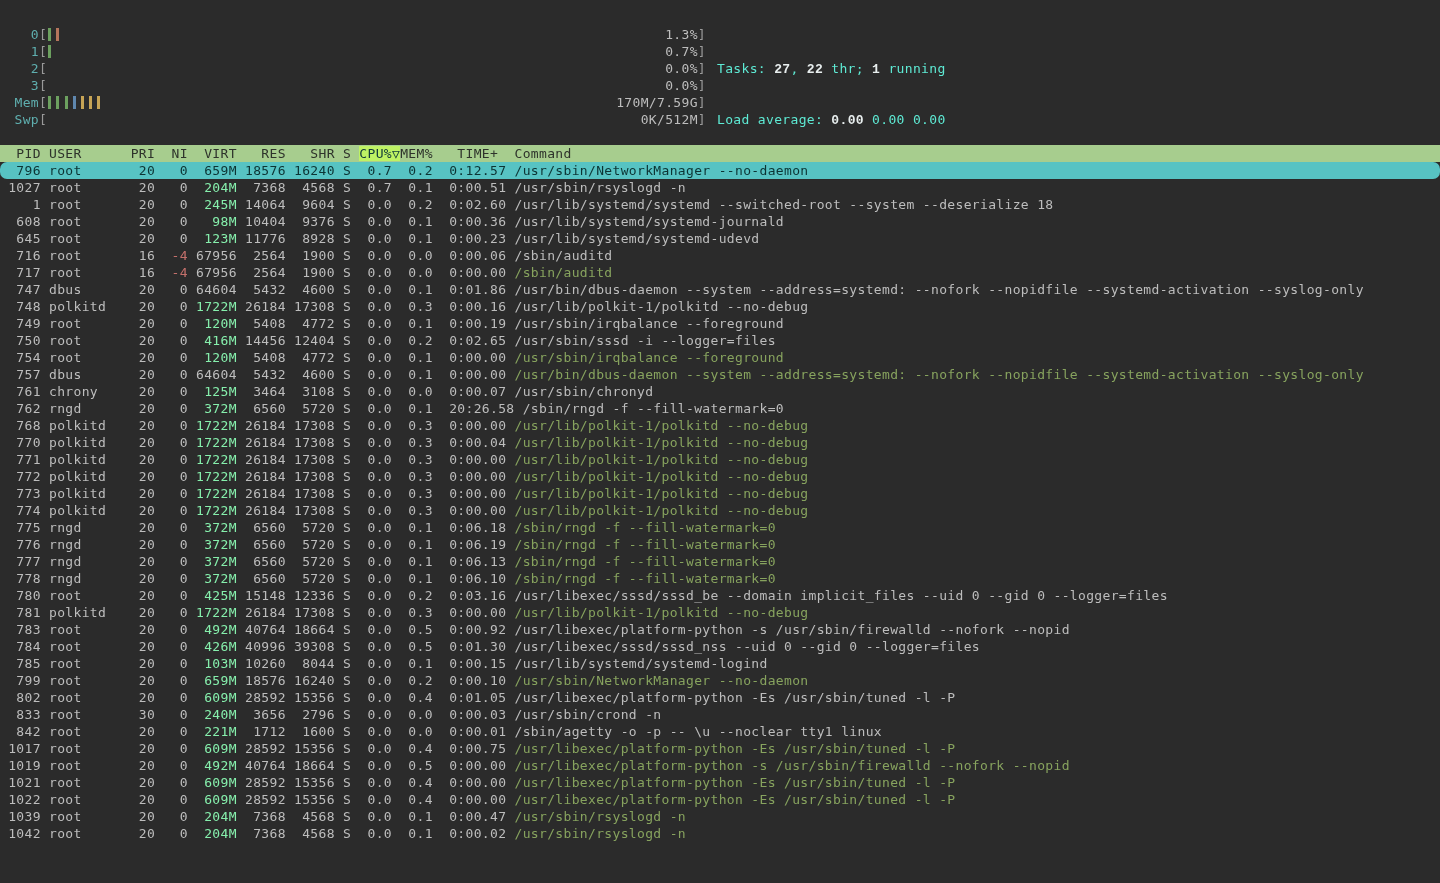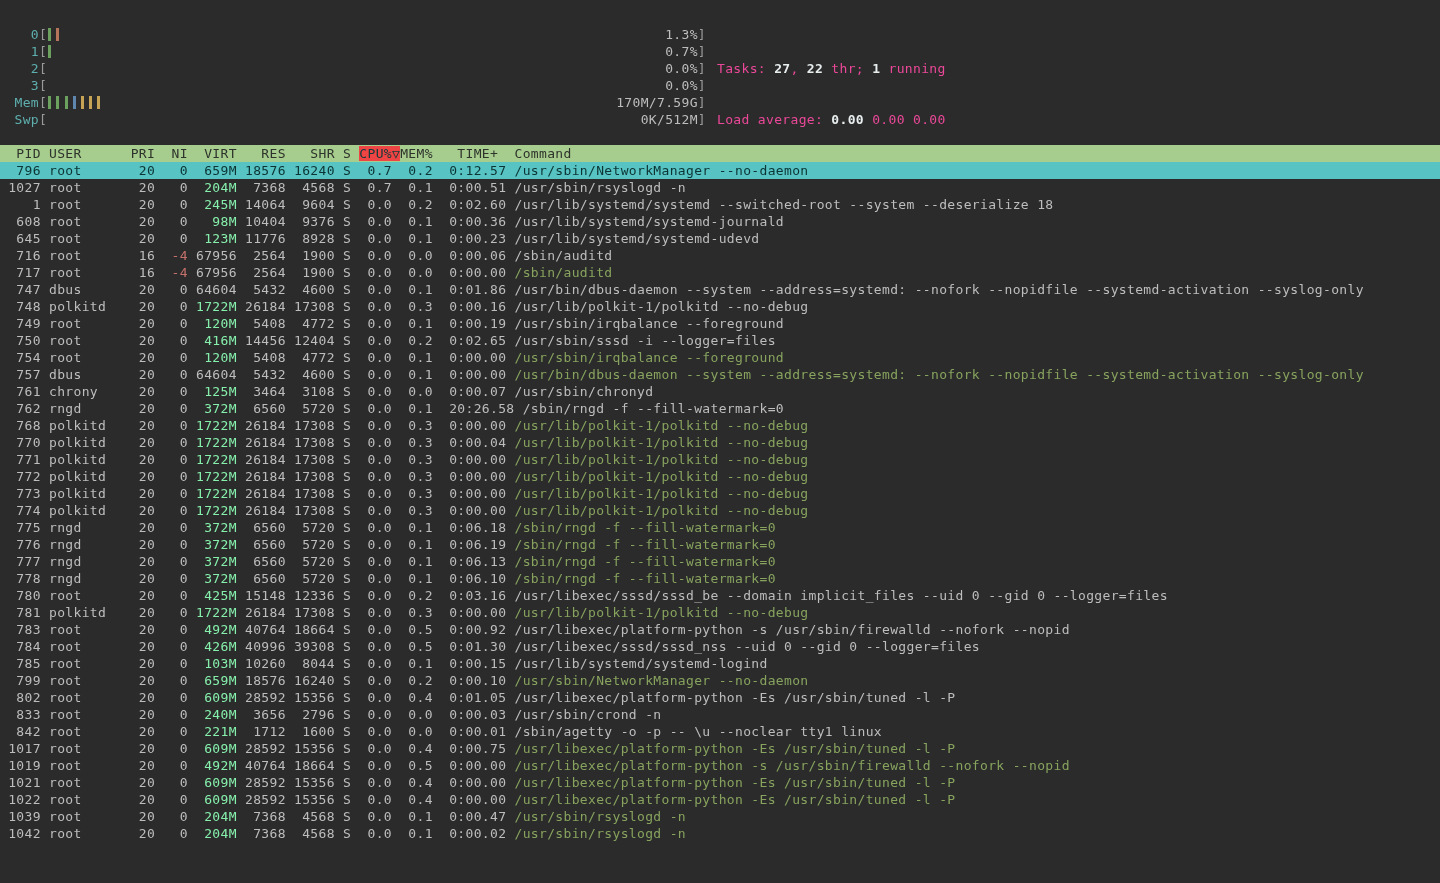--- a/index.html
+++ b/index.html
@@ -13,28 +13,28 @@
   
   #meters{position:absolute;left:14px;top:26px;width:692px;}
   .meter{display:flex;height:17px;}
   .meter .mlabel{width:25px;text-align:right;color:#5fafaf;white-space:pre;}
   .meter .bracket{color:#9a9a9a;}
   .meter .barzone{flex:1;position:relative;height:17px;}
   .meter .tick{position:absolute;top:2px;width:3px;height:13px;}
   .meter .mvalue{position:absolute;right:0;top:0;color:#bdbdbd;white-space:pre;}
   #summary{position:absolute;left:717px;top:26px;white-space:pre;}
   #summary .line{height:17px;}
-  .c-label{color:#ec4899;}
-  .c-bold{color:#e8eeee;font-weight:bold;}
+  .c-label{color:#5eead4;}
+  .c-bold{color:#e8eeee;font-weight:bold;font-family:Liberation Mono, monospace;}
   
   #table-header{position:absolute;left:0;top:145px;width:1440px;height:17px;
     background:#a7cd8e;color:#2e332b;white-space:pre;}
-  #table-header .sortcol{background:#ef4444;color:#113a3a;margin-top:26px;}
+  #table-header .sortcol{background:#bef264;color:#113a3a;margin-top:26px;}
   #rows{position:absolute;left:0;top:162px;width:1440px;}
-  .prow{height:17px;white-space:pre;width:1440px;}
+  .prow{height:17px;white-space:pre;width:1440px;border-radius:7px;}
   .prow.sel{background:#57c3c3;}
   .prow.sel span{color:#0c3434 !important;}
   .s-fg{color:#bdbdbd;}
   .s-teal{color:#86efac;}
   .s-red{color:#c4706b;}
   .s-green{color:#87a35e;}
   
   #fnbar{position:absolute;left:0;top:900px;width:1440px;height:18px;display:flex;background:#0f172a;}
   .fnkey{white-space:pre;color:#bdbdbd;height:17px;}
   .fnlabel{white-space:pre;background:#57c3c3;color:#1e2424;height:17px;display:inline-block;text-align:center;}
@@ -140,21 +140,21 @@
     <div class="prow"><span class="s-fg">  776 rngd       20 </span><span class="s-fg">  0</span><span class="s-fg"> </span><span class="s-teal"> 372M</span><span class="s-fg">  6560  5720 S  0.0  0.1  0:06.19 </span><span class="s-green">/sbin/rngd -f --fill-watermark=0</span></div>
     <div class="prow"><span class="s-fg">  777 rngd       20 </span><span class="s-fg">  0</span><span class="s-fg"> </span><span class="s-teal"> 372M</span><span class="s-fg">  6560  5720 S  0.0  0.1  0:06.13 </span><span class="s-green">/sbin/rngd -f --fill-watermark=0</span></div>
     <div class="prow"><span class="s-fg">  778 rngd       20 </span><span class="s-fg">  0</span><span class="s-fg"> </span><span class="s-teal"> 372M</span><span class="s-fg">  6560  5720 S  0.0  0.1  0:06.10 </span><span class="s-green">/sbin/rngd -f --fill-watermark=0</span></div>
     <div class="prow"><span class="s-fg">  780 root       20 </span><span class="s-fg">  0</span><span class="s-fg"> </span><span class="s-teal"> 425M</span><span class="s-fg"> 15148 12336 S  0.0  0.2  0:03.16 </span><span class="s-fg">/usr/libexec/sssd/sssd_be --domain implicit_files --uid 0 --gid 0 --logger=files</span></div>
     <div class="prow"><span class="s-fg">  781 polkitd    20 </span><span class="s-fg">  0</span><span class="s-fg"> </span><span class="s-teal">1722M</span><span class="s-fg"> 26184 17308 S  0.0  0.3  0:00.00 </span><span class="s-green">/usr/lib/polkit-1/polkitd --no-debug</span></div>
     <div class="prow"><span class="s-fg">  783 root       20 </span><span class="s-fg">  0</span><span class="s-fg"> </span><span class="s-teal"> 492M</span><span class="s-fg"> 40764 18664 S  0.0  0.5  0:00.92 </span><span class="s-fg">/usr/libexec/platform-python -s /usr/sbin/firewalld --nofork --nopid</span></div>
     <div class="prow"><span class="s-fg">  784 root       20 </span><span class="s-fg">  0</span><span class="s-fg"> </span><span class="s-teal"> 426M</span><span class="s-fg"> 40996 39308 S  0.0  0.5  0:01.30 </span><span class="s-fg">/usr/libexec/sssd/sssd_nss --uid 0 --gid 0 --logger=files</span></div>
     <div class="prow"><span class="s-fg">  785 root       20 </span><span class="s-fg">  0</span><span class="s-fg"> </span><span class="s-teal"> 103M</span><span class="s-fg"> 10260  8044 S  0.0  0.1  0:00.15 </span><span class="s-fg">/usr/lib/systemd/systemd-logind</span></div>
     <div class="prow"><span class="s-fg">  799 root       20 </span><span class="s-fg">  0</span><span class="s-fg"> </span><span class="s-teal"> 659M</span><span class="s-fg"> 18576 16240 S  0.0  0.2  0:00.10 </span><span class="s-green">/usr/sbin/NetworkManager --no-daemon</span></div>
     <div class="prow"><span class="s-fg">  802 root       20 </span><span class="s-fg">  0</span><span class="s-fg"> </span><span class="s-teal"> 609M</span><span class="s-fg"> 28592 15356 S  0.0  0.4  0:01.05 </span><span class="s-fg">/usr/libexec/platform-python -Es /usr/sbin/tuned -l -P</span></div>
-    <div class="prow"><span class="s-fg">  833 root       20 </span><span class="s-fg">  0</span><span class="s-fg"> </span><span class="s-teal"> 240M</span><span class="s-fg">  3656  2796 S  0.0  0.0  0:00.03 </span><span class="s-fg">/usr/sbin/crond -n</span></div>
+    <div class="prow"><span class="s-fg">  833 root       30 </span><span class="s-fg">  0</span><span class="s-fg"> </span><span class="s-teal"> 240M</span><span class="s-fg">  3656  2796 S  0.0  0.0  0:00.03 </span><span class="s-fg">/usr/sbin/crond -n</span></div>
     <div class="prow"><span class="s-fg">  842 root       20 </span><span class="s-fg">  0</span><span class="s-fg"> </span><span class="s-teal"> 221M</span><span class="s-fg">  1712  1600 S  0.0  0.0  0:00.01 </span><span class="s-fg">/sbin/agetty -o -p -- \u --noclear tty1 linux</span></div>
     <div class="prow"><span class="s-fg"> 1017 root       20 </span><span class="s-fg">  0</span><span class="s-fg"> </span><span class="s-teal"> 609M</span><span class="s-fg"> 28592 15356 S  0.0  0.4  0:00.75 </span><span class="s-green">/usr/libexec/platform-python -Es /usr/sbin/tuned -l -P</span></div>
     <div class="prow"><span class="s-fg"> 1019 root       20 </span><span class="s-fg">  0</span><span class="s-fg"> </span><span class="s-teal"> 492M</span><span class="s-fg"> 40764 18664 S  0.0  0.5  0:00.00 </span><span class="s-green">/usr/libexec/platform-python -s /usr/sbin/firewalld --nofork --nopid</span></div>
     <div class="prow"><span class="s-fg"> 1021 root       20 </span><span class="s-fg">  0</span><span class="s-fg"> </span><span class="s-teal"> 609M</span><span class="s-fg"> 28592 15356 S  0.0  0.4  0:00.00 </span><span class="s-green">/usr/libexec/platform-python -Es /usr/sbin/tuned -l -P</span></div>
     <div class="prow"><span class="s-fg"> 1022 root       20 </span><span class="s-fg">  0</span><span class="s-fg"> </span><span class="s-teal"> 609M</span><span class="s-fg"> 28592 15356 S  0.0  0.4  0:00.00 </span><span class="s-green">/usr/libexec/platform-python -Es /usr/sbin/tuned -l -P</span></div>
     <div class="prow"><span class="s-fg"> 1039 root       20 </span><span class="s-fg">  0</span><span class="s-fg"> </span><span class="s-teal"> 204M</span><span class="s-fg">  7368  4568 S  0.0  0.1  0:00.47 </span><span class="s-green">/usr/sbin/rsyslogd -n</span></div>
     <div class="prow"><span class="s-fg"> 1042 root       20 </span><span class="s-fg">  0</span><span class="s-fg"> </span><span class="s-teal"> 204M</span><span class="s-fg">  7368  4568 S  0.0  0.1  0:00.02 </span><span class="s-green">/usr/sbin/rsyslogd -n</span></div>
   </div>
 
 <div id="fnbar">

